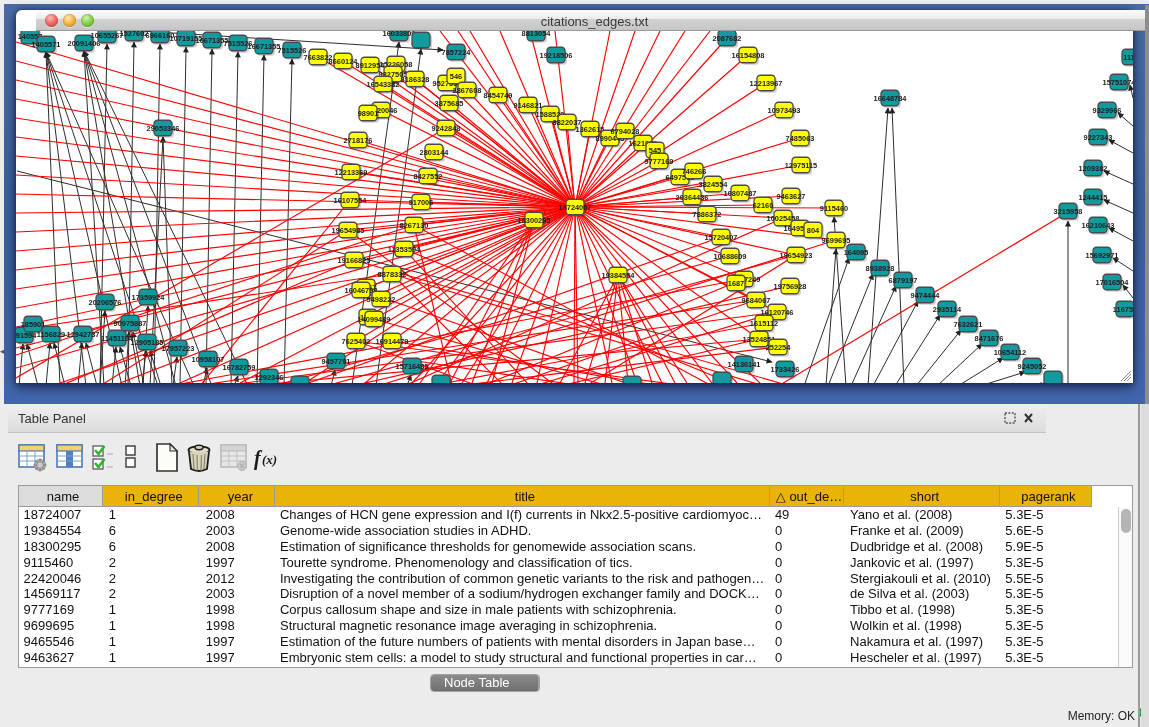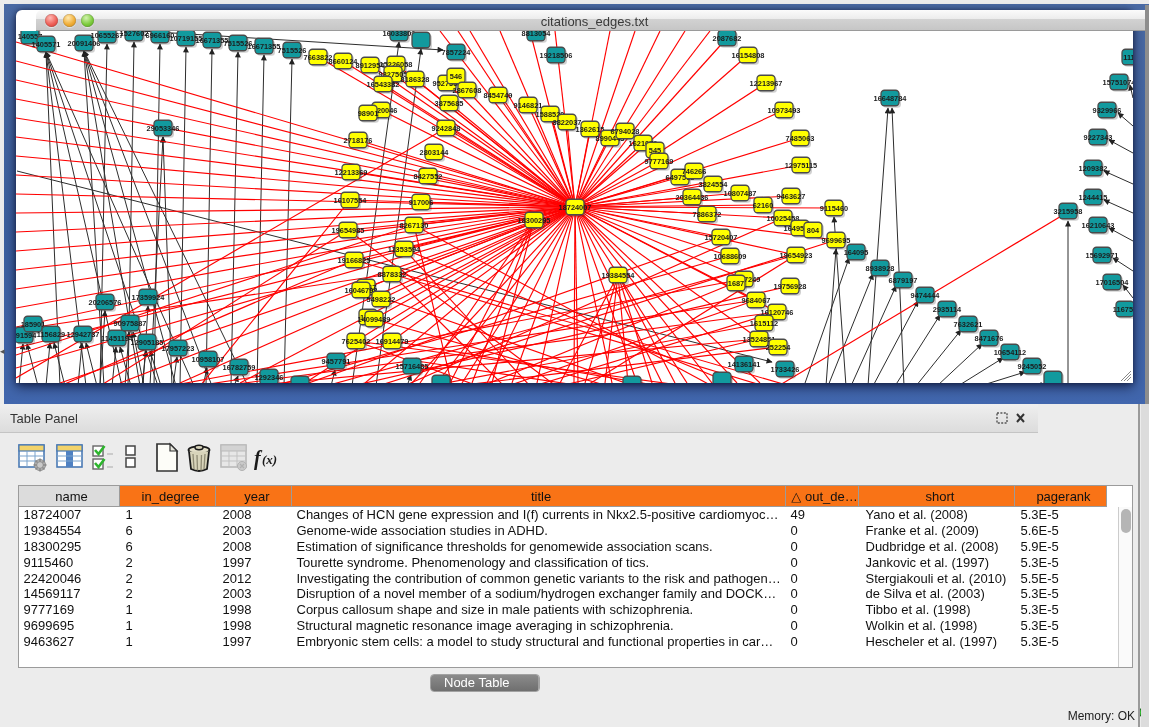--- a/index.html
+++ b/index.html
@@ -9,29 +9,29 @@
   background:linear-gradient(180deg,#4a6aa4 0%,#3c5f9e 55%,#4166ad 100%); }
 #win { position:absolute; left:16px; top:10px; width:1117px; height:373px;
   border-radius:6px 6px 0 0; box-shadow:0 4px 12px rgba(0,0,25,.6), 0 0 5px rgba(0,0,25,.45); background:#fff; }
 #titlebar { position:absolute; left:0; top:0; width:100%; height:21px;
   border-radius:6px 6px 0 0;
   background:linear-gradient(180deg,#fbfbfb 0%,#ececec 45%,#d2d2d2 46%,#c6c6c6 100%);
   border-bottom:1px solid #9a9a9a;margin-left:20px; }
 #titlebar .tl { position:absolute; top:3.5px; width:13px; height:13px; border-radius:50%; box-shadow:inset 0 0 1px rgba(0,0,0,.55), 0 1px 1px rgba(255,255,255,.6); }
 #title { position:absolute; width:100%; text-align:center; top:4px; font-size:13px; color:#3a3a3a; }
 
-#panelhdr { position:absolute; left:0; top:404px; width:1038px; height:29px;
+#panelhdr { position:absolute; left:8px; top:404px; width:1038px; height:29px;
   background:linear-gradient(180deg,#efefef,#dcdcdc); border-bottom:1px solid #c4c4c4; }
 #panelhdr span { position:absolute; left:10px; top:7px; font-size:13px; color:#333; }
 #toolbar { position:absolute; left:0; top:433px; width:1149px; height:52px; background:#ececec; }
 table { position:absolute; left:18px; top:485px; width:1074px; border-collapse:collapse; table-layout:fixed; font-size:13px; }
-th { background:#f97316; border:1px solid #9b9b9b; font-weight:normal; font-size:13px; height:21px; padding:0; color:#111; }
+th { background:#eab308; border:1px solid #9b9b9b; font-weight:normal; font-size:13px; height:21px; padding:0; color:#111; }
 th.c1 { background:#dcdcdc; }
 td { height:15.9px; padding:0; white-space:nowrap; overflow:hidden; color:#111; background:#fff; }
-.c1 { width:101px; padding-left:5px; }
+.c1 { width:84px; padding-left:5px; }
 .c2 { width:96px; padding-left:6px; }
 .c3 { width:76px; padding-left:7px;margin-left:44px; }
 .c4 { width:494px; padding-left:5px; }
 .c5 { width:73px; padding-left:5px; }
 .c6 { width:156px; padding-left:7px; }
 .c7 { width:92px; padding-left:6px;margin-top:32px; }
 #tblbg { position:absolute; left:18px; top:485px; width:1115px; height:183px; background:#fff; }
 #tblframe { position:absolute; left:18px; top:485px; width:1115px; height:183px; border:1px solid #9b9b9b; background:transparent; }
 #vscroll { position:absolute; left:1118px; top:507px; width:14px; height:160px; background:#fafafa; border-left:1px solid #ccc; }
 #vthumb { position:absolute; left:2px; top:2px; width:10px; height:24px; background:#b5b5b5; border-radius:5px; }
@@ -854,20 +854,29 @@
 <tr>
         <td class="c1">9699695</td>
         <td class="c2">1</td>
         <td class="c3">1998</td>
         <td class="c4">Structural magnetic resonance image averaging in schizophrenia.</td>
         <td class="c5">0</td>
         <td class="c6">Wolkin et al. (1998)</td>
         <td class="c7">5.3E-5</td>
       </tr>
 <tr>
+        <td class="c1">9465546</td>
+        <td class="c2">1</td>
+        <td class="c3">1997</td>
+        <td class="c4">Estimation of the future numbers of patients with mental disorders in Japan base…</td>
+        <td class="c5">0</td>
+        <td class="c6">Nakamura et al. (1997)</td>
+        <td class="c7">5.3E-5</td>
+      </tr>
+<tr>
         <td class="c1">9463627</td>
         <td class="c2">1</td>
         <td class="c3">1997</td>
         <td class="c4">Embryonic stem cells: a model to study structural and functional properties in car…</td>
         <td class="c5">0</td>
         <td class="c6">Hescheler et al. (1997)</td>
         <td class="c7">5.3E-5</td>
       </tr>
 </tbody>
   </table>

